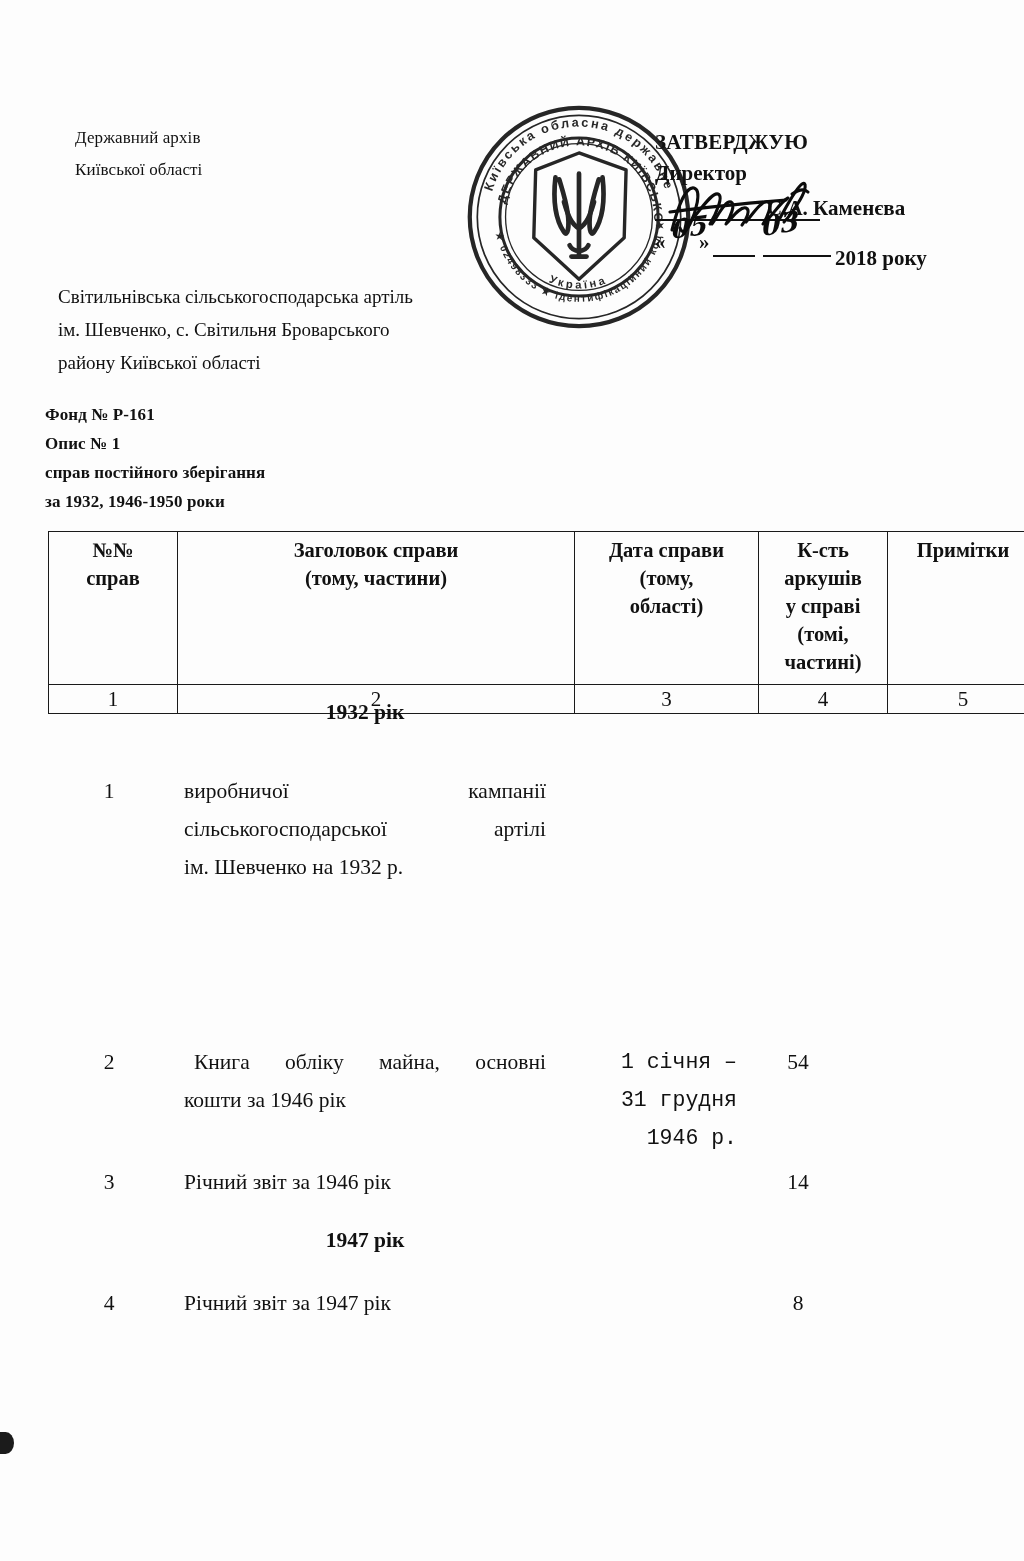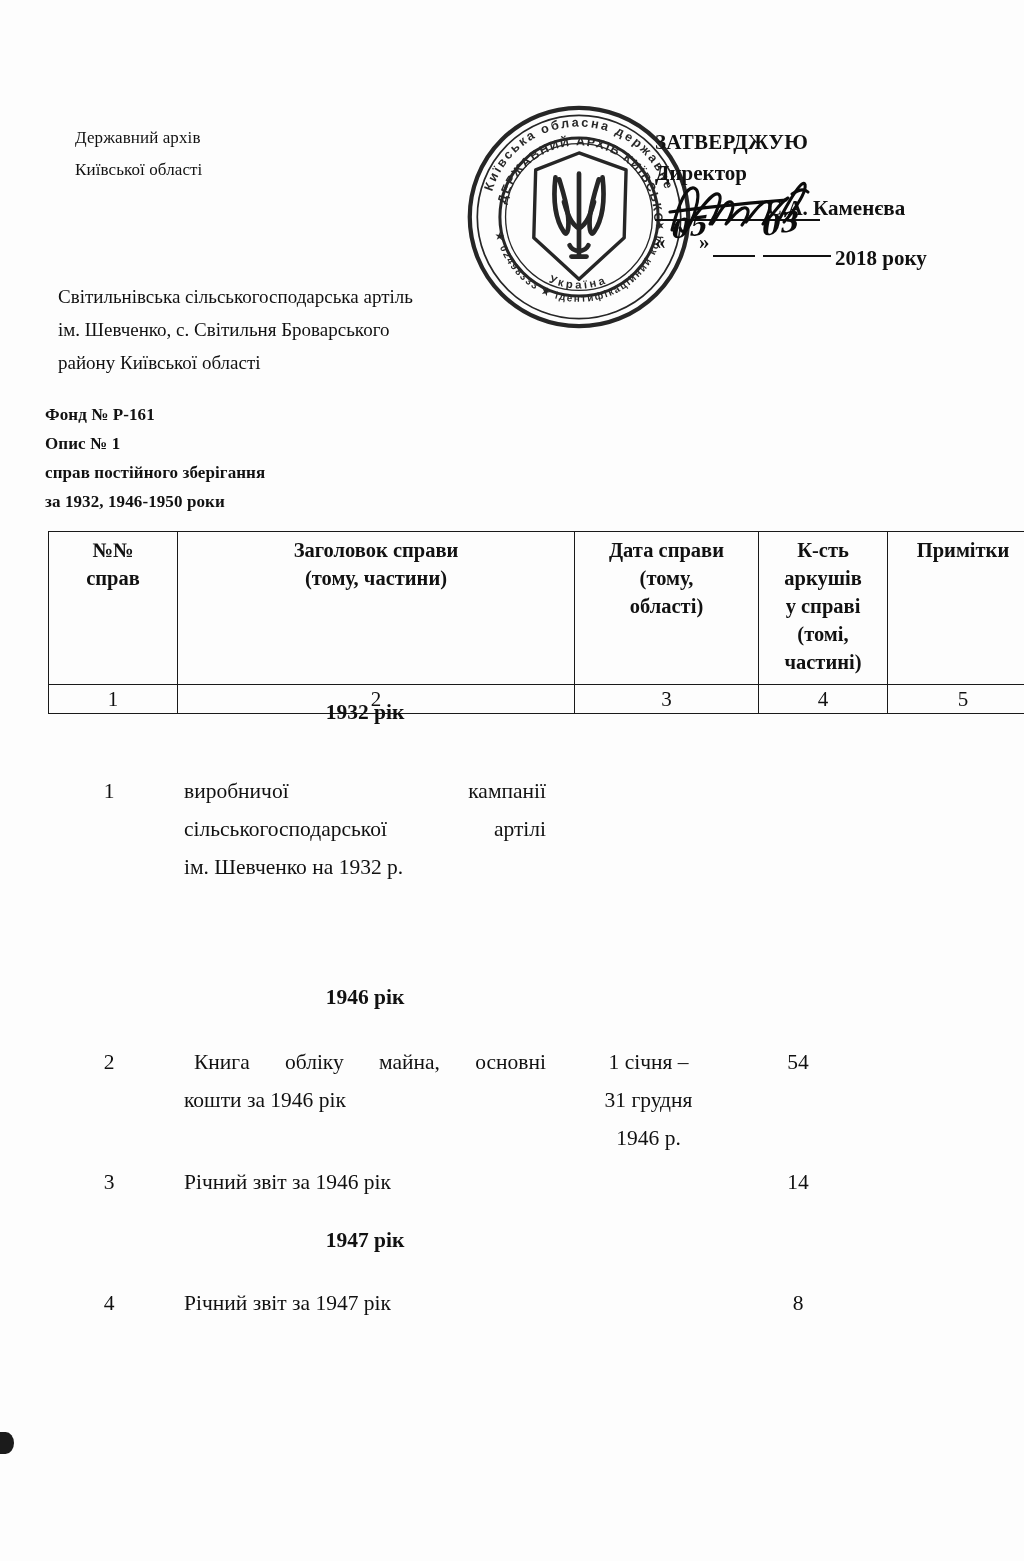--- a/index.html
+++ b/index.html
@@ -203,21 +203,22 @@
     width: 390px;
     flex: 0 0 390px;
     padding: 0 14px 0 14px;
     box-sizing: border-box;
     text-align: justify;
     text-justify: inter-word;
   }
   .entry .col-date {
     width: 177px;
     flex: 0 0 177px;
-    text-align: center;
+    text-align: right;
+    font-family: Liberation Mono, monospace;
   }
   .entry .col-count {
     width: 122px;
     flex: 0 0 122px;
     text-align: center;
   }
   .entry .col-notes {
     width: 144px;
     flex: 0 0 144px;
     text-align: center;
@@ -403,21 +404,20 @@
       </div>
       <div class="jline last">
         <span>ім. Шевченко на 1932 р.</span>
       </div>
     </div>
     <div class="col-date"></div>
     <div class="col-count"></div>
     <div class="col-notes"></div>
   </div>
 
-  <div class="year-heading" style="top:985px;">1946 рік</div>
 
   <div class="entry" style="top:1043px;">
     <div class="col-num">2</div>
     <div class="col-title">
       <div class="jline" style="padding-left:10px;">
         <span>Книга</span>
         <span>обліку</span>
         <span>майна,</span>
         <span>основні</span>
       </div>

